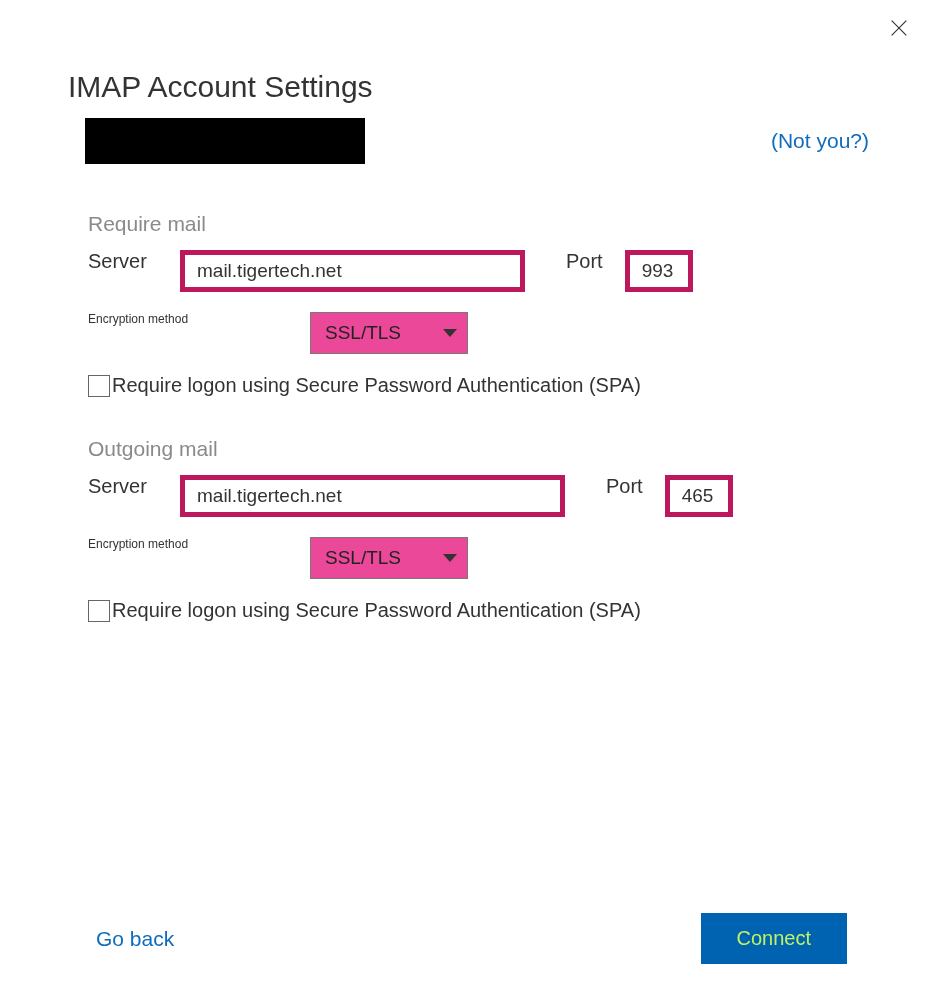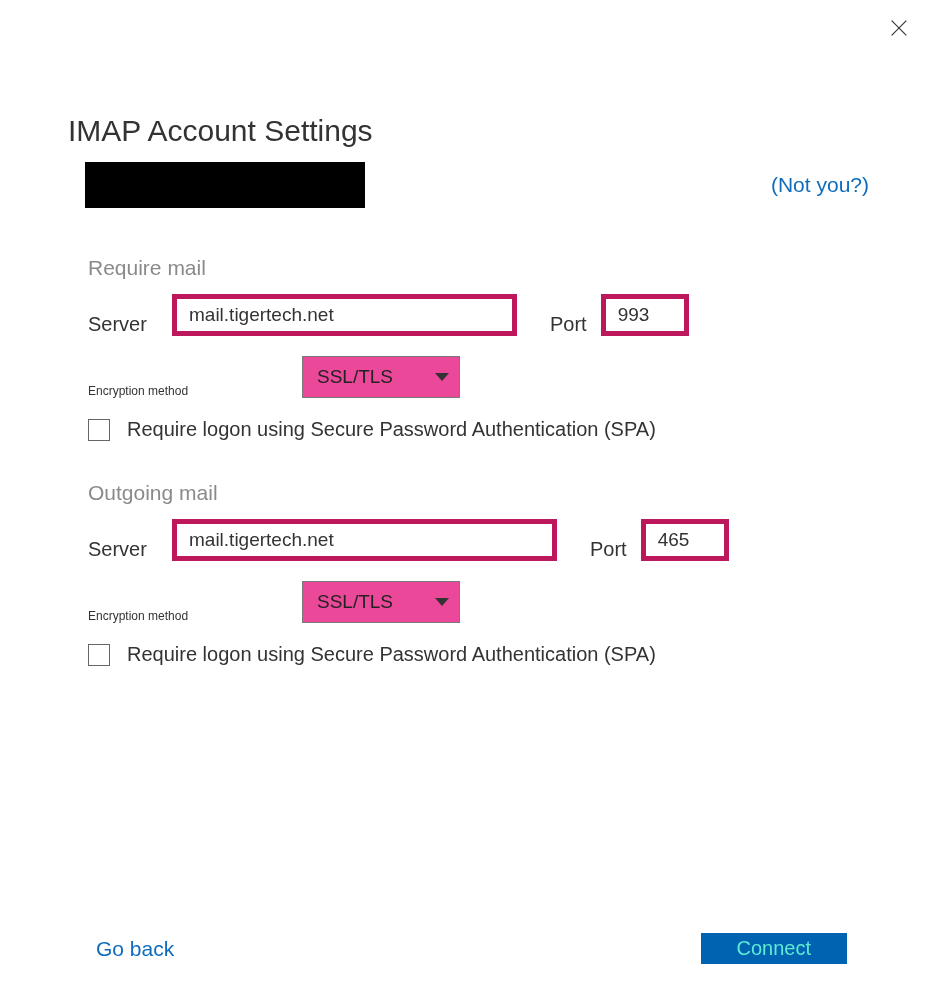--- a/index.html
+++ b/index.html
@@ -33,21 +33,20 @@
       stroke-width: 1.2;
     }
     .content {
       padding: 70px 68px 0 68px;
     }
     .title {
       font-size: 30px;
       font-weight: 400;
       color: #333;
       margin-bottom: 14px;
-      margin-top: 44px;
     }
     .header-row {
       display: flex;
       justify-content: space-between;
       align-items: center;
       margin-bottom: 48px;
       padding-left: 17px;
     }
     .redacted {
       background: #000;
@@ -63,23 +62,23 @@
       padding-left: 20px;
       margin-bottom: 40px;
     }
     .section-heading {
       font-size: 21px;
       color: #8a8a8a;
       margin-bottom: 14px;
     }
     .row {
       display: flex;
-      align-items: flex-end;
+      align-items: flex-start;
       margin-bottom: 20px;
-      gap: 14px;
+      gap: 22px;
     }
     .label {
       font-size: 20px;
       color: #333;
       min-width: 70px;
     }
     .label-enc {
       font-size: 12px;
       color: #333;
       min-width: 200px;
@@ -98,21 +97,21 @@
     }
     .server-input-out {
       width: 385px;
     }
     .port-label {
       font-size: 20px;
       color: #333;
       margin-left: 19px;
     }
     .port-input {
-      width: 88px;
+      width: 68px;
     }
     .select-box {
       border: 1px solid #7a7a7a;
       background: #ec4899;
       padding: 6px 10px 6px 14px;
       font-size: 19px;
       height: 42px;
       width: 158px;
       display: flex;
       align-items: center;
@@ -122,21 +121,21 @@
     .select-box .arrow {
       width: 0;
       height: 0;
       border-left: 7px solid transparent;
       border-right: 7px solid transparent;
       border-top: 8px solid #333;
     }
     .checkbox-row {
       display: flex;
       align-items: center;
-      gap: 17px;
+      gap: 2px;
       margin-top: 20px;
     }
     .checkbox {
       width: 22px;
       height: 22px;
       border: 1.5px solid #666;
       background: #fff;
       cursor: pointer;
       flex-shrink: 0;
     }
@@ -153,23 +152,23 @@
       justify-content: space-between;
       align-items: center;
     }
     .go-back {
       color: #0f6cbd;
       font-size: 21px;
       cursor: pointer;
     }
     .connect-btn {
       background: #0063b1;
-      color: #5eead4;
+      color: #bef264;
       border: none;
-      padding: 4px 36px;
+      padding: 14px 36px;
       font-size: 20px;
       font-family: inherit;
       cursor: pointer;
     }
   </style>
 </head>
 <body>
 
 <div class="close-btn">
   <svg viewBox="0 0 24 24" fill="none">

